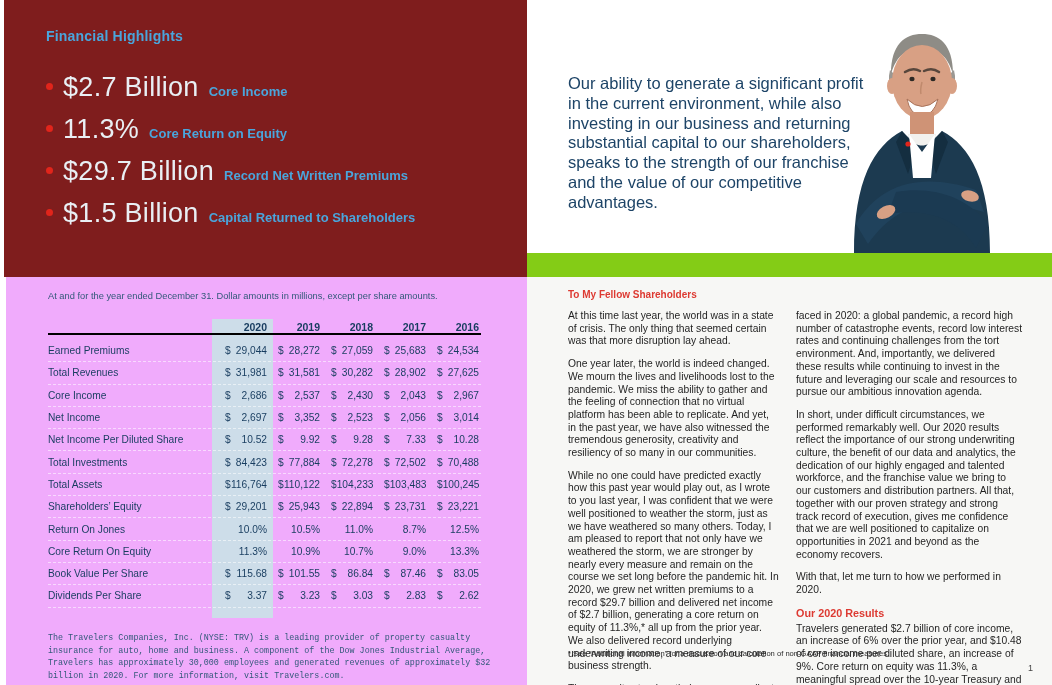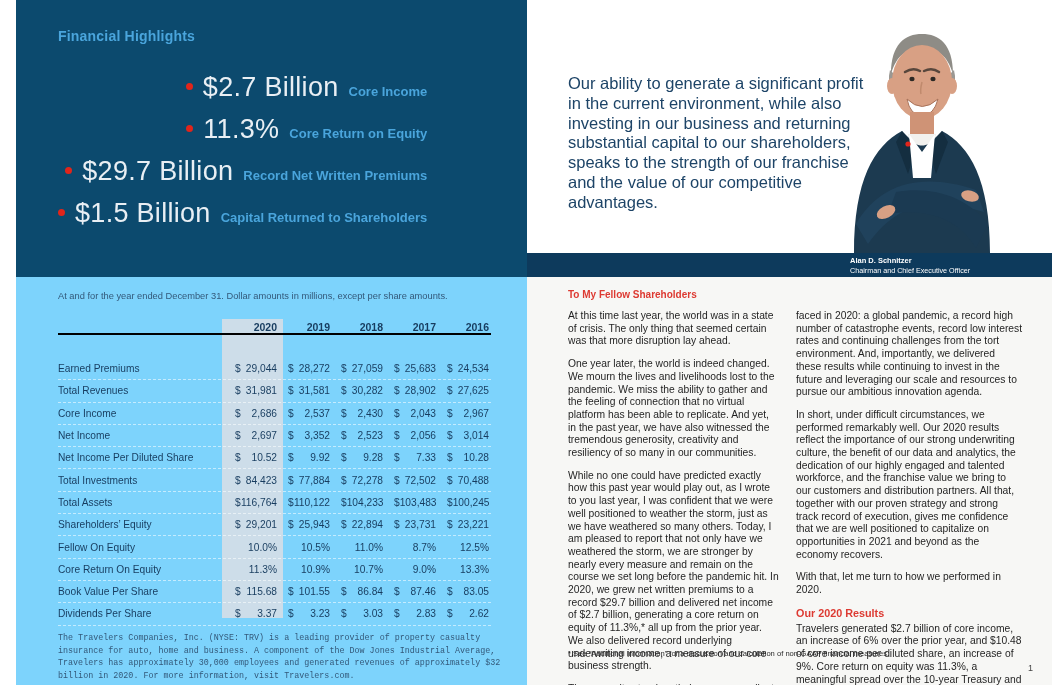--- a/index.html
+++ b/index.html
@@ -1,36 +1,36 @@
 <!DOCTYPE html>
 <html><head>
 <meta charset="utf-8">
 <style>
   * { margin:0; padding:0; box-sizing:border-box; }
   body { background:#ffffff; font-family:"Liberation Sans", sans-serif; }
   .spread { position:relative; width:1052px; height:685px; overflow:hidden; background:#fff; }
 
   
   .left-page { position:absolute; left:0; top:0; width:527px; height:685px; }
-  .dark-panel { position:absolute; left:16px; top:0; width:614px; height:277px; background:#0c4a6e; }
+  .dark-panel { position:absolute; left:4px; top:0; width:614px; height:277px; background:#7f1d1d; }
   .fh-title { position:absolute; left:42px; top:28px; font-size:14px; font-weight:bold; color:#4aa5dc; letter-spacing:.2px; }
   .highlights { position:absolute; left:42px; top:72px; }
-  .hl-item { display:flex; align-items:baseline; height:28px; margin-bottom:14px;justify-content:flex-end; }
+  .hl-item { display:flex; align-items:baseline; height:28px; margin-bottom:14px; }
   .hl-bullet { width:7px; height:7px; border-radius:50%; background:#e1251b; margin-right:10px; flex:0 0 auto; align-self:center; }
   .hl-value { font-size:27px; font-weight:normal; color:#e9eff4; letter-spacing:.3px; }
   .hl-label { font-size:13px; font-weight:bold; color:#4aa5dc; margin-left:10px; }
 
-  .table-section { position:absolute; left:16px; top:277px; width:527px; height:408px; background:#7dd3fc; }
+  .table-section { position:absolute; left:6px; top:277px; width:527px; height:408px; background:#f0abfc; }
   .tbl-caption { position:absolute; left:42px; top:14px; font-size:9.3px; color:#33597a; }
   .stripe-2020 { position:absolute; left:206px; top:42px; width:61px; height:299px; background:#cddde9; }
   .fin-table { position:absolute; left:42px; top:40px; width:433px; }
   .thead { display:flex; align-items:flex-end; height:18px; border-bottom:2px solid #000000; }
   .thead .spacer { flex:1; }
   .ycell { width:53px; text-align:right; font-size:10.5px; font-weight:bold; color:#173c5f; padding-right:2px; }
-  .tbody { margin-top:23px; }
+  .tbody { margin-top:5px; }
   .trow { display:flex; align-items:center; height:22.3px; border-bottom:1px dashed rgba(255,255,255,.55); }
   .tlabel { flex:1; font-size:10.2px; color:#173c5f; }
   .tcell { width:53px; display:flex; justify-content:space-between; padding-left:9px; padding-right:2px;
            font-size:10.2px; color:#173c5f; font-weight:500; }
   .tcell .cur { text-align:left; }
   .tcell .num { text-align:right; }
   .tbl-footer { position:absolute; left:42px; top:355px; width:458px; font-size:8.4px; line-height:1.5; color:#33597a;font-family:Liberation Mono, monospace; }
 
   
   .right-page { position:absolute; left:527px; top:0; width:525px; height:685px; background:#84cc16; }
@@ -275,21 +275,21 @@
               <div class="tcell">
                 <span class="cur">$</span>
                 <span class="num">23,731</span>
               </div>
               <div class="tcell">
                 <span class="cur">$</span>
                 <span class="num">23,221</span>
               </div>
             </div>
             <div class="trow">
-              <div class="tlabel">Fellow On Equity</div>
+              <div class="tlabel">Return On Jones</div>
               <div class="tcell">
                 <span class="cur"></span>
                 <span class="num">10.0%</span>
               </div>
               <div class="tcell">
                 <span class="cur"></span>
                 <span class="num">10.5%</span>
               </div>
               <div class="tcell">
                 <span class="cur"></span>
@@ -420,26 +420,20 @@
 
           <path d="M44 204 C68 162 112 152 164 170 L172 192 C118 176 84 184 56 224 Z" fill="#20425c"></path>
           <path d="M176 204 C154 176 120 166 84 172 L76 194 C114 188 146 198 164 228 Z" fill="#1b3a52"></path>
 
           <ellipse cx="74" cy="192" rx="10" ry="6" fill="#d8a084" transform="rotate(-28 74 192)"></ellipse>
           <ellipse cx="158" cy="176" rx="9" ry="5.5" fill="#d8a084" transform="rotate(14 158 176)"></ellipse>
         </svg>
       </div>
     </div>
 
-    <div class="name-band">
-      <div class="band-caption">
-        <div class="cap-name">Alan D. Schnitzer</div>
-        <div class="cap-role">Chairman and Chief Executive Officer</div>
-      </div>
-    </div>
 
     <div class="letter-area">
       <div class="letter-heading">To My Fellow Shareholders</div>
       <div class="letter-cols">
         <div class="col1">
             <p>At this time last year, the world was in a state of crisis. The only thing that seemed certain was that more disruption lay ahead.</p>
             <p>One year later, the world is indeed changed. We mourn the lives and livelihoods lost to the pandemic. We miss the ability to gather and the feeling of connection that no virtual platform has been able to replicate. And yet, in the past year, we have also witnessed the tremendous generosity, creativity and resiliency of so many in our communities.</p>
             <p>While no one could have predicted exactly how this past year would play out, as I wrote to you last year, I was confident that we were well positioned to weather the storm, just as we have weathered so many others. Today, I am pleased to report that not only have we weathered the storm, we are stronger by nearly every measure and remain on the course we set long before the pandemic hit. In 2020, we grew net written premiums to a record  $29.7 billion and delivered net income of $2.7 billion, generating a core return on equity of 11.3%,* all up from the prior year. We also delivered record underlying underwriting income, a measure of our core business strength.</p>
             <p>These results stand on their own as excellent, but they are particularly strong in the context of the extremely difficult economic and operating environment the industry</p>
           </div>

